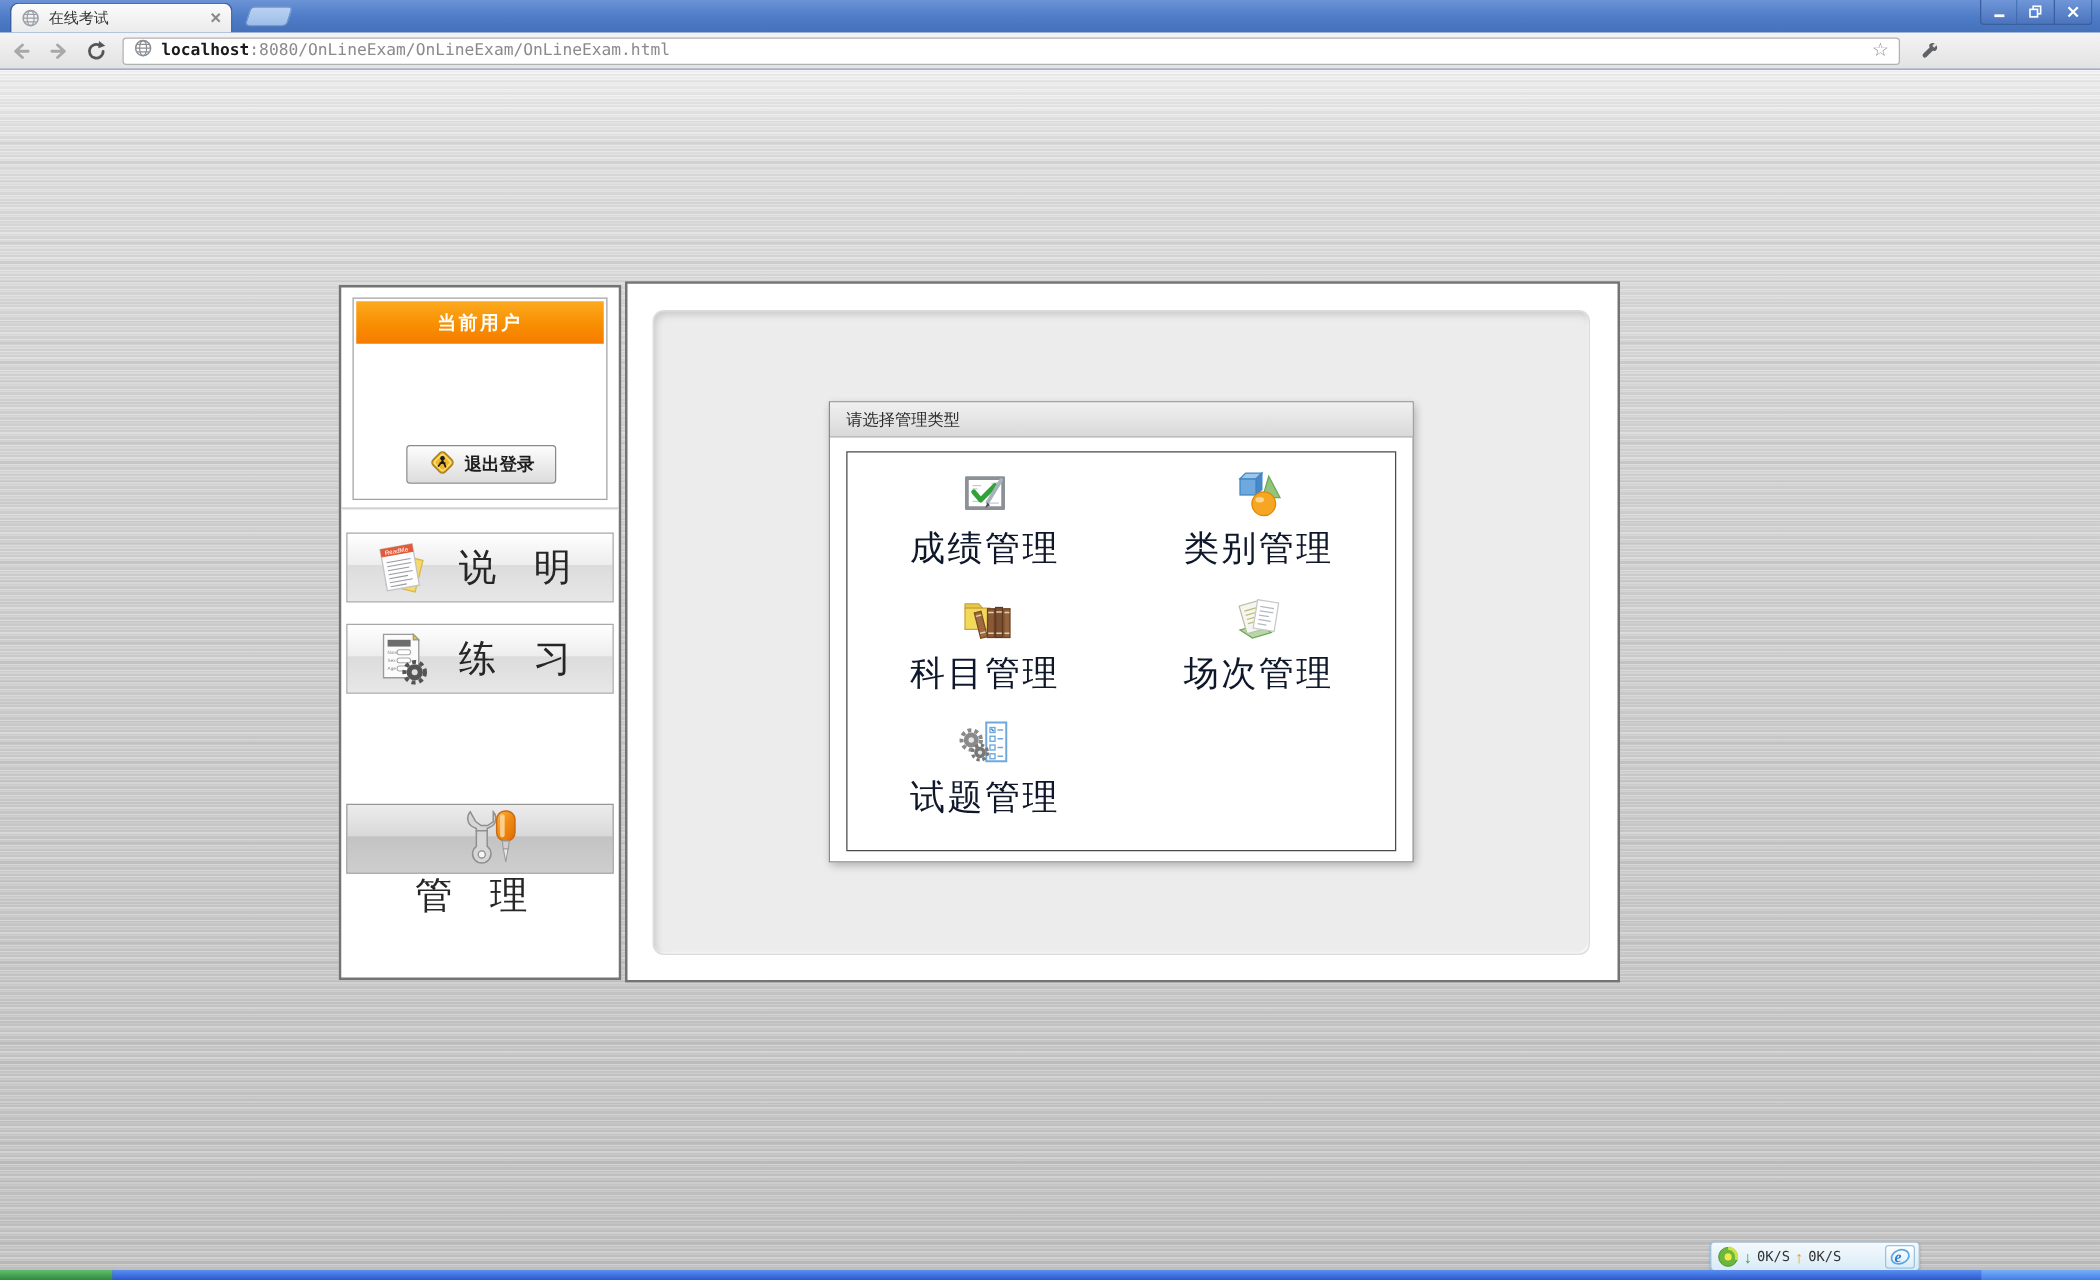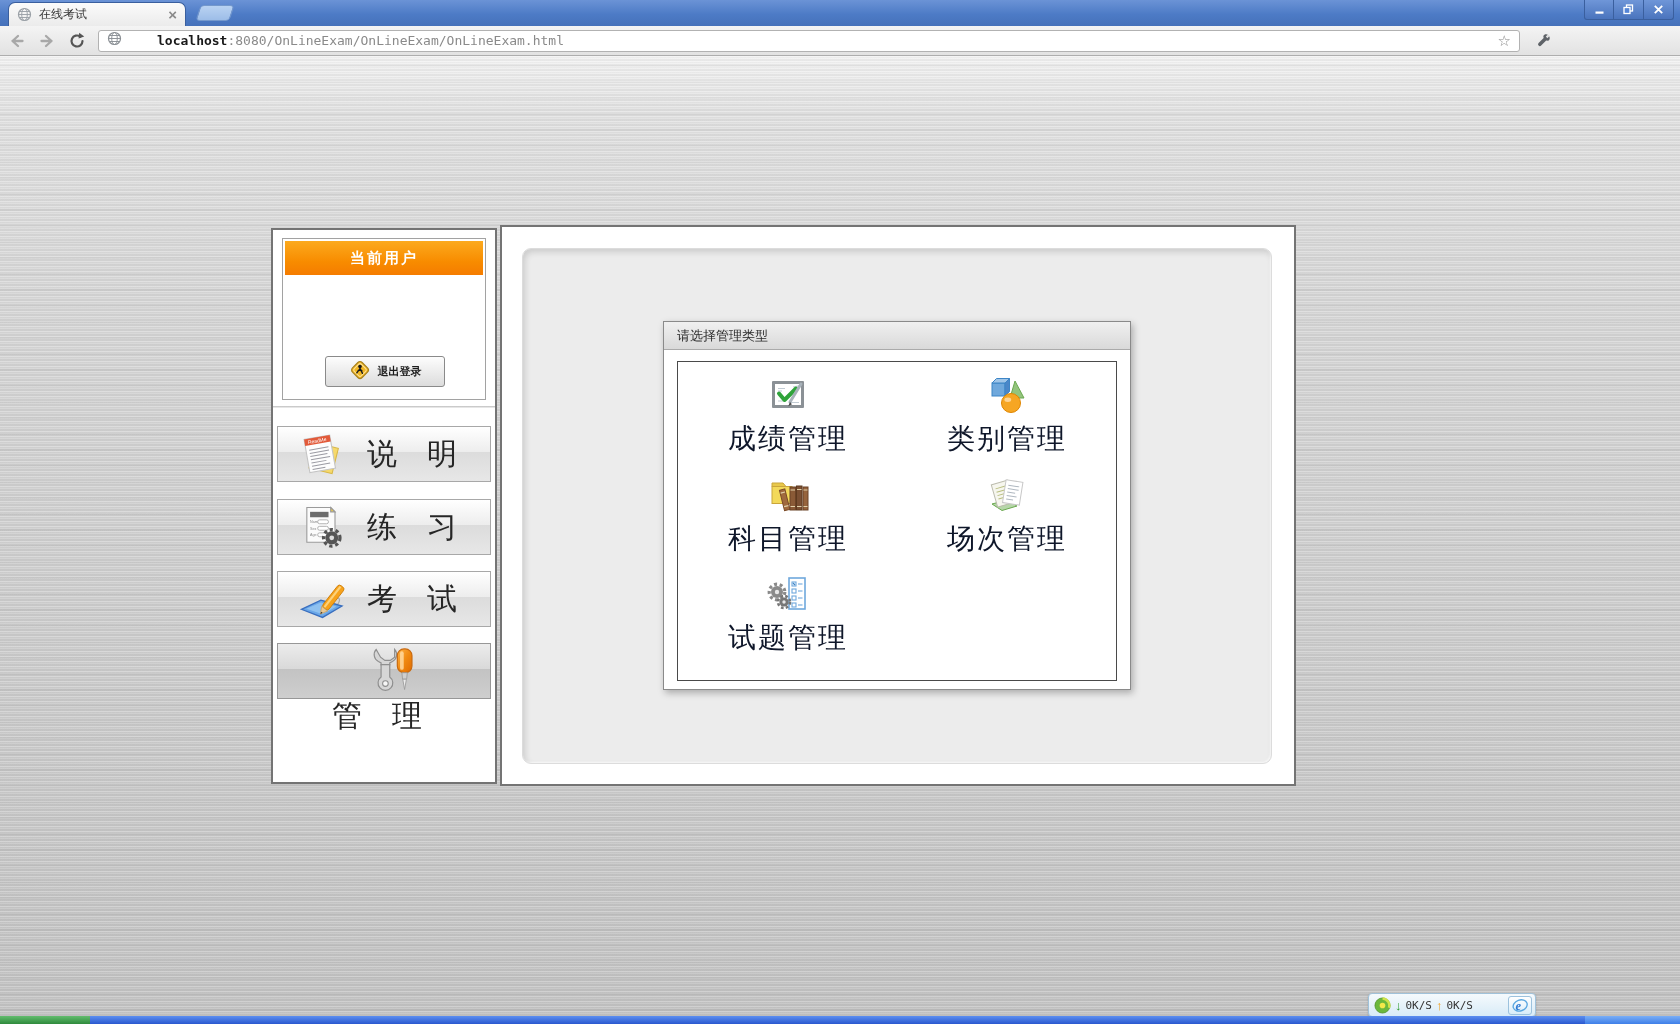--- a/index.html
+++ b/index.html
@@ -23,21 +23,21 @@
     background:linear-gradient(180deg,#6f96d8,#4a74bd); border:1px solid #3a5f9e; border-top:none; }
   .win-btn + .win-btn { border-left:none; }
   .win-btn:last-child { border-radius:0 0 3px 0; }
   .win-btn:first-child { border-radius:0 0 0 3px; }
 
   .toolbar { position:absolute; top:26px; left:0; right:0; height:30px;
     background:linear-gradient(180deg,#f4f4f4,#e2e2e2); border-bottom:1px solid #aeaeae;
     display:flex; align-items:center; }
   .nav-btn { width:26px; height:24px; display:flex; align-items:center; justify-content:center; margin-left:4px; }
   .addressbar { position:relative; margin-left:8px; width:1422px; height:22px; background:#fff;
-    border:1px solid #b2b2b2; border-radius:3px; display:flex; align-items:center; padding:0 8px;gap:28px; }
+    border:1px solid #b2b2b2; border-radius:3px; display:flex; align-items:center; padding:0 8px; }
   .url { font-family:"DejaVu Sans Mono", monospace; font-size:13px; margin-left:7px; color:#1a1a1a; white-space:nowrap; }
   .url .path { color:#8a8a8a; }
   .star { margin-left:auto; font-size:15px; color:#8a8a8a; line-height:15px; }
   .wrench-btn { margin-left:10px; width:26px; height:24px; display:flex; align-items:center; justify-content:center; }
 
   
   .page { position:absolute; top:56px; left:0; width:1680px; height:968px;
     background:
       repeating-linear-gradient(180deg, rgba(255,255,255,0.20) 0 1px, rgba(0,0,0,0.025) 1px 2px, rgba(255,255,255,0.05) 2px 3px, rgba(0,0,0,0.045) 3px 5px),
       repeating-linear-gradient(180deg, transparent 0 9px, rgba(0,0,0,0.03) 9px 11px, transparent 11px 16px),
@@ -51,21 +51,21 @@
   .userbox-header { position:absolute; left:2px; top:2px; right:2px; height:34px;
     background:linear-gradient(180deg,#fcaa1e 0%,#f88c00 60%,#f57c00 100%);
     color:#fff; font-size:15px; font-weight:bold; display:flex; align-items:center; justify-content:center; letter-spacing:2px; }
   .user-row { position:absolute; left:10px; top:44px; right:4px; height:62px; display:flex; align-items:center; }
   .avatar { width:48px; height:48px; flex:0 0 48px; }
   .username { font-size:15px; color:#1d1d1d; margin-left:8px; white-space:nowrap; }
   .logout { position:absolute; left:42px; top:117px; width:120px; height:31px;
     background:linear-gradient(180deg,#fdfdfd,#dcdcdc); border:1px solid #8a8a8a; border-radius:3px;
     display:flex; align-items:center; justify-content:center; gap:7px; cursor:pointer;
     font-family:"Liberation Sans", sans-serif; }
-  .logout-label { font-size:11px; font-weight:bold; color:#1d1d1d; }
+  .logout-label { font-size:14px; font-weight:bold; color:#1d1d1d; }
   .sidebar-divider { position:absolute; left:0px; top:176px; width:222px; height:2px;
     background:linear-gradient(180deg,#bdbdbd,#f4f4f4); }
 
   .menu-btn { position:absolute; left:4px; width:214px; height:56px;
     background:linear-gradient(180deg,#ffffff 0%,#ededed 46%,#dcdcdc 47%,#e7e7e7 100%);
     border:1px solid #a8a8a8; display:flex; align-items:center; cursor:pointer; }
   .menu-btn .m-icon { width:52px; height:52px; margin-left:18px; flex:0 0 52px; }
   .menu-btn .m-label { flex:1; text-align:center; font-family:"Liberation Serif", serif;
     font-size:30px; color:#262626; margin-right:14px; white-space:nowrap; }
   .menu-btn.selected { background:linear-gradient(180deg,#ececec 0%,#d9d9d9 46%,#c3c3c3 47%,#cecece 100%); border-color:#979797;flex-direction:column; }
@@ -237,36 +237,20 @@
             <text x="13" y="32.4" font-size="3.4" fill="#888" font-family="Liberation Sans, sans-serif">Age</text>
             <rect x="20" y="29.4" width="10" height="3.6" rx="1.8" fill="#fff" stroke="#a8a8a8" stroke-width="0.8"></rect>
             <circle cx="33" cy="34" r="6" fill="#555"></circle>
             <circle cx="33" cy="34" r="7.6" fill="none" stroke="#555" stroke-width="3" stroke-dasharray="3 2.6"></circle>
             <circle cx="33" cy="34" r="2.2" fill="#ddd"></circle>
           </svg>
         </span>
         <span class="m-label">练　习</span>
       </div>
 
-      <div class="menu-btn mb-2">
-        <span class="m-icon">
-          <svg width="52" height="52" viewBox="0 0 48 48">
-            <rect x="30" y="22" width="10" height="6" rx="2" transform="rotate(18 35 25)" fill="#d9d9d9" stroke="#a8a8a8"></rect>
-            <path d="M5 33.5 L23 25 L42.5 30.5 L24.5 41 Z" fill="#6aa7e8" stroke="#3a6fbf" stroke-width="1.2"></path>
-            <path d="M9.5 33 L23 27.2 L37.5 31 L24.5 38 Z" fill="#8fc1f0"></path>
-            <g transform="rotate(38 24 36)">
-              <rect x="20.5" y="6" width="7" height="26" rx="2.5" fill="#f7a21b" stroke="#d07f0a" stroke-width="0.8"></rect>
-              <rect x="22" y="7" width="2" height="24" fill="#fcd27a"></rect>
-              <path d="M20.5 32 h7 l-3.5 6.5 z" fill="#e9c893" stroke="#c89a55" stroke-width="0.6"></path>
-              <path d="M23.2 36.2 l0.8 2.3 0.8 -2.3 z" fill="#333"></path>
-            </g>
-          </svg>
-        </span>
-        <span class="m-label">考　试</span>
-      </div>
 
       <div class="menu-btn mb-3 selected">
         <span class="m-icon">
           <svg width="52" height="52" viewBox="0 0 48 48">
             <defs>
                 <linearGradient id="ogr1" x1="0" y1="0" x2="1" y2="1">
                   <stop offset="0" stop-color="#ffb347"></stop>
                   <stop offset="0.5" stop-color="#f08a12"></stop>
                   <stop offset="1" stop-color="#e06a00"></stop>
                 </linearGradient>

